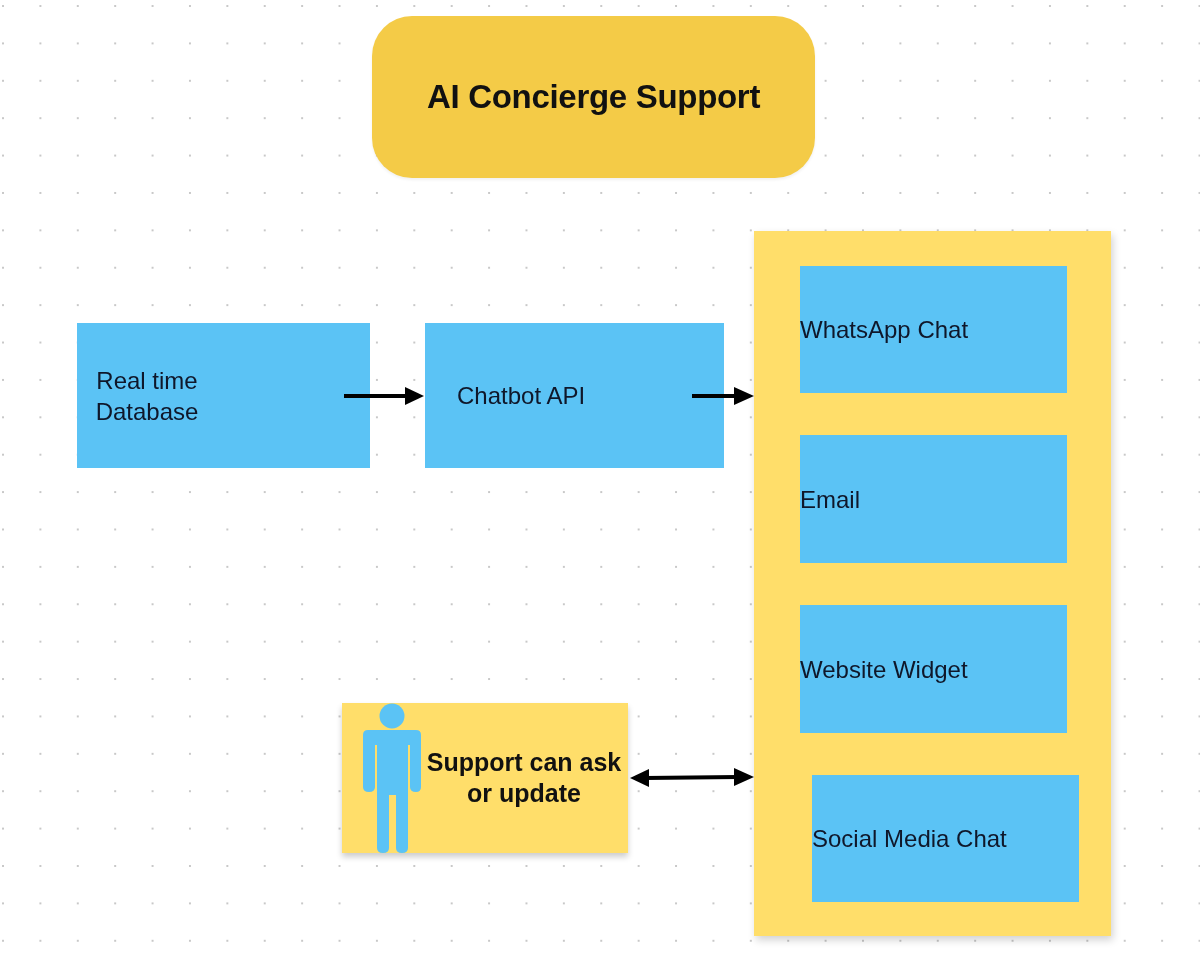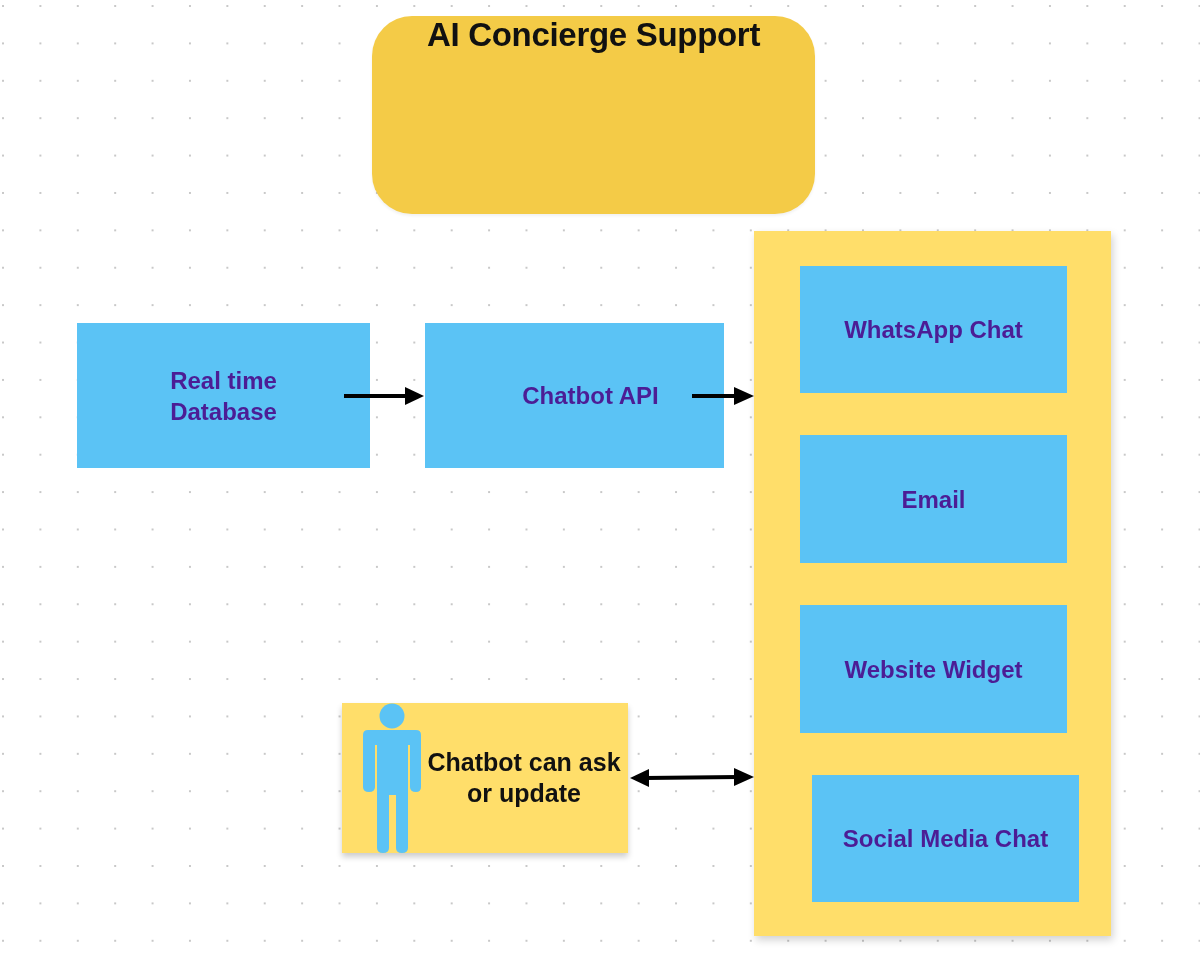--- a/index.html
+++ b/index.html
@@ -6,30 +6,30 @@
     body {
       width: 1200px; height: 960px; position: relative; overflow: hidden;
       background-color: #ffffff;
       background-image: radial-gradient(circle, #c8c8c8 1.1px, transparent 1.4px);
       background-size: 37.4px 37.4px;
       background-position: -15.7px -12.7px;
       font-family: "Liberation Sans", "DejaVu Sans", sans-serif;
     }
     .abs { position: absolute; }
     .title-box {
-      left: 372px; top: 16px; width: 443px; height: 198px;
+      left: 372px; top: 16px; width: 443px; height: 162px;
       border-radius: 40px; background: #f4cb47;
-      display: flex; align-items: flex-start; justify-content: center;
+      display: flex; align-items: center; justify-content: center;
       box-shadow: 0 2px 3px rgba(0,0,0,0.06);
     }
     .title-text { font-size: 33px; font-weight: bold; color: #111; letter-spacing: -0.3px; }
     .blue {
       background: #5bc3f5;
-      display: flex; align-items: center; justify-content: center;
-      text-align: center; color: #4c1d95; font-weight: bold; font-size: 24px; line-height: 31px;
+      display: flex; align-items: center; justify-content: flex-start;
+      text-align: center; color: #0f172a; font-weight: normal; font-size: 24px; line-height: 31px;
     }
     .container {
       left: 754px; top: 231px; width: 357px; height: 705px; background: #ffde6a;
       box-shadow: 2px 4px 8px rgba(0,0,0,0.18);
     }
     .sticky {
       left: 342px; top: 703px; width: 286px; height: 150px; background: #ffde6a;
       box-shadow: 0 4px 6px rgba(0,0,0,0.2);
     }
     .sticky-text {
@@ -84,13 +84,13 @@
     <line x1="692" y1="396" x2="738" y2="396" stroke="#000" stroke-width="4"></line>
     <polygon points="734,387 754,396 734,405" fill="#000"></polygon>
   </g>
   <g>
     <line x1="645" y1="778" x2="738" y2="777" stroke="#000" stroke-width="4"></line>
     <polygon points="649,769 630,778 649,787" fill="#000"></polygon>
     <polygon points="734,768 754,777 734,786" fill="#000"></polygon>
   </g>
 </svg>
 
-<div class="abs sticky-text">Chatbot can ask or update</div>
+<div class="abs sticky-text">Support can ask or update</div>
 
 </body></html>

